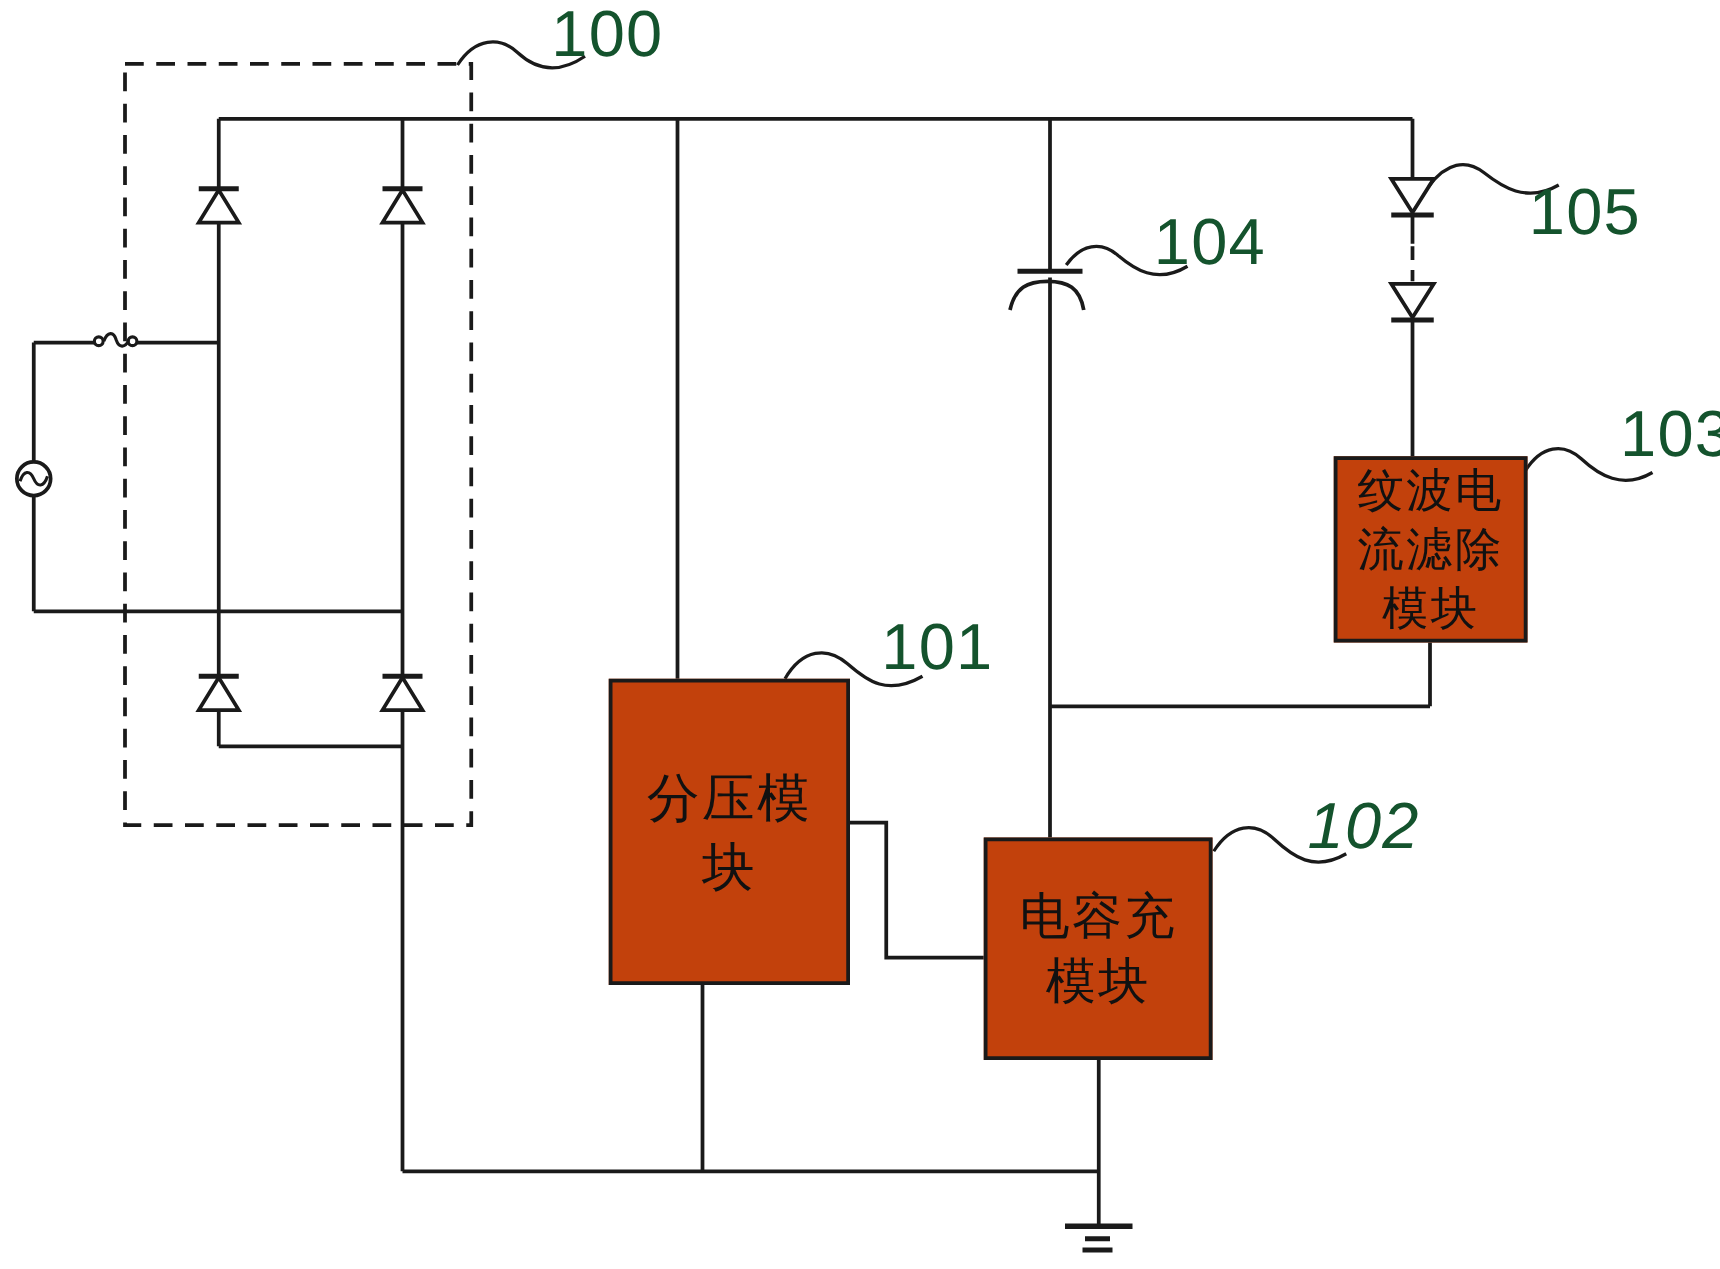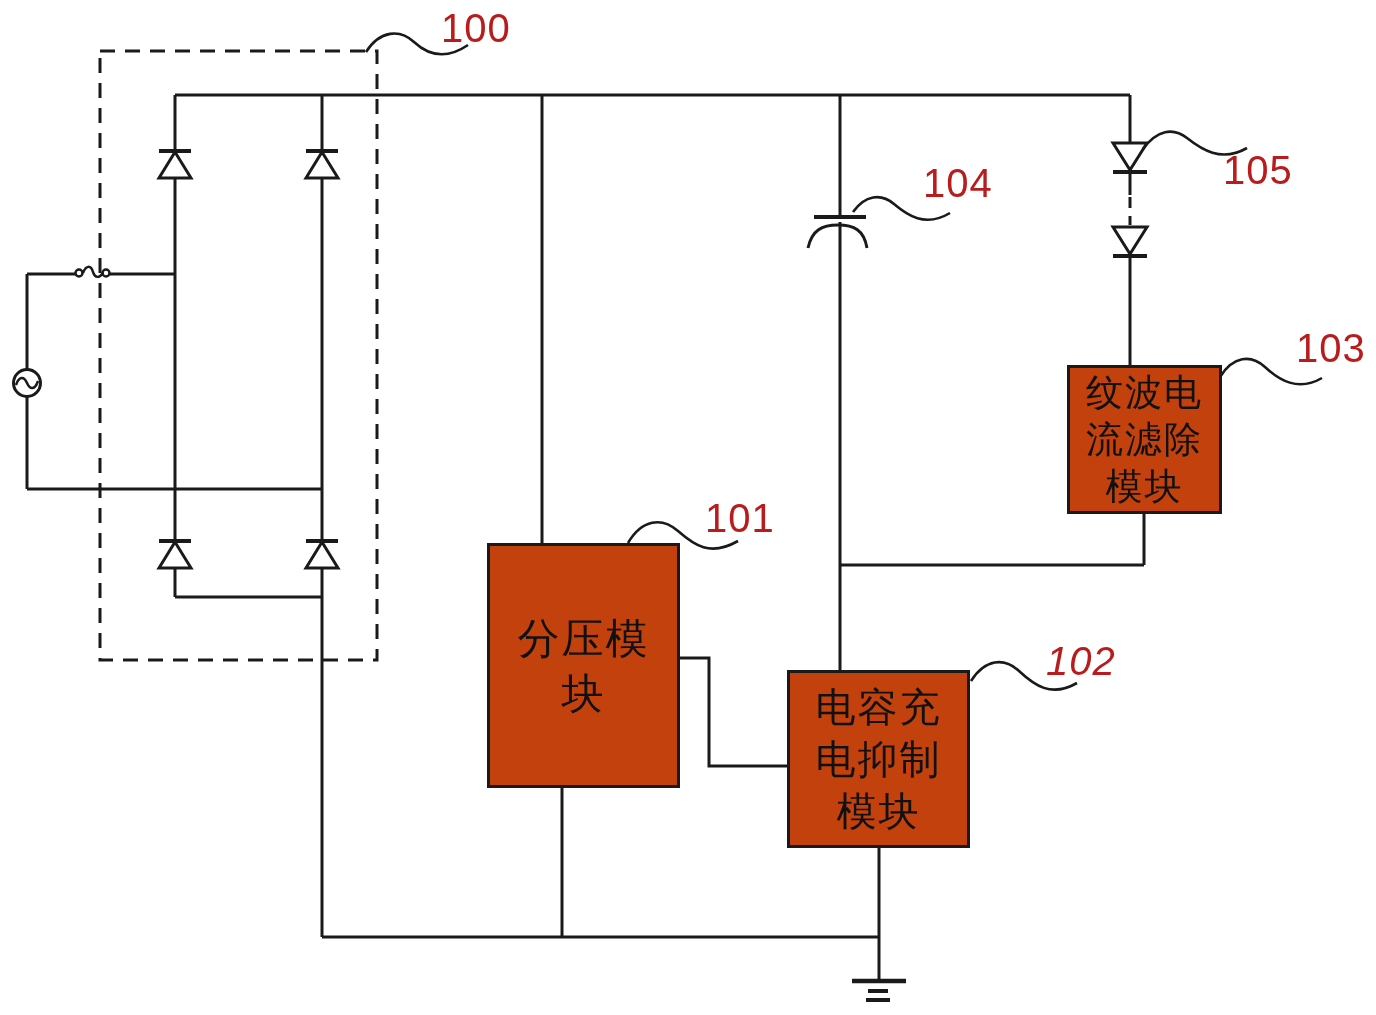--- a/index.html
+++ b/index.html
@@ -14,29 +14,29 @@
     border:3px solid #1a1a1a; background:#c2410c;
     display:flex; flex-direction:column; align-items:center; justify-content:center;
     text-align:center; color:#111111;
     font-family:"DejaVu Serif", serif;
   }
   .module-box .line { white-space:nowrap; letter-spacing:2px; }
   #box-101 { left:487px; top:543px; width:193px; height:245px; font-size:42px; line-height:55px; }
   #box-102 { left:787px; top:670px; width:183px; height:178px; font-size:40px; line-height:52px; }
   #box-103 { left:1067px; top:365px; width:155px; height:149px; font-size:37px; line-height:47px; }
   .ref-label {
-    position:absolute; color:#b91c1c;
+    position:absolute; color:#14532d;
     font-family:"Liberation Sans", sans-serif;
-    font-size:40px; line-height:40px; letter-spacing:1px; white-space:nowrap;
+    font-size:52px; line-height:40px; letter-spacing:1px; white-space:nowrap;
   }
   #lbl-100 { left:441px; top:8px; }
   #lbl-101 { left:705px; top:498px; }
   #lbl-102 { left:1046px; top:641px;font-style:italic; }
   #lbl-103 { left:1296px; top:328px; }
-  #lbl-104 { left:923px; top:163px; }
+  #lbl-104 { left:923px; top:174px; }
   #lbl-105 { left:1223px; top:110px;margin-top:40px; }
 </style>
 </head>
 <body>
 
 <div class="stage">
 
   <svg width="1376" height="1015" viewBox="0 0 1376 1015">
     <g stroke="#1a1a1a" stroke-width="3" fill="none">
 
@@ -127,21 +127,20 @@
     </g>
   </svg>
 
   <div class="module-box" id="box-101">
     <div class="line">分压模</div>
     <div class="line">块</div>
   </div>
 
   <div class="module-box" id="box-102">
     <div class="line">电容充</div>
-    <div class="line">电抑制</div>
     <div class="line">模块</div>
   </div>
 
   <div class="module-box" id="box-103">
     <div class="line">纹波电</div>
     <div class="line">流滤除</div>
     <div class="line">模块</div>
   </div>
 
   <div class="ref-label" id="lbl-100">100</div>

